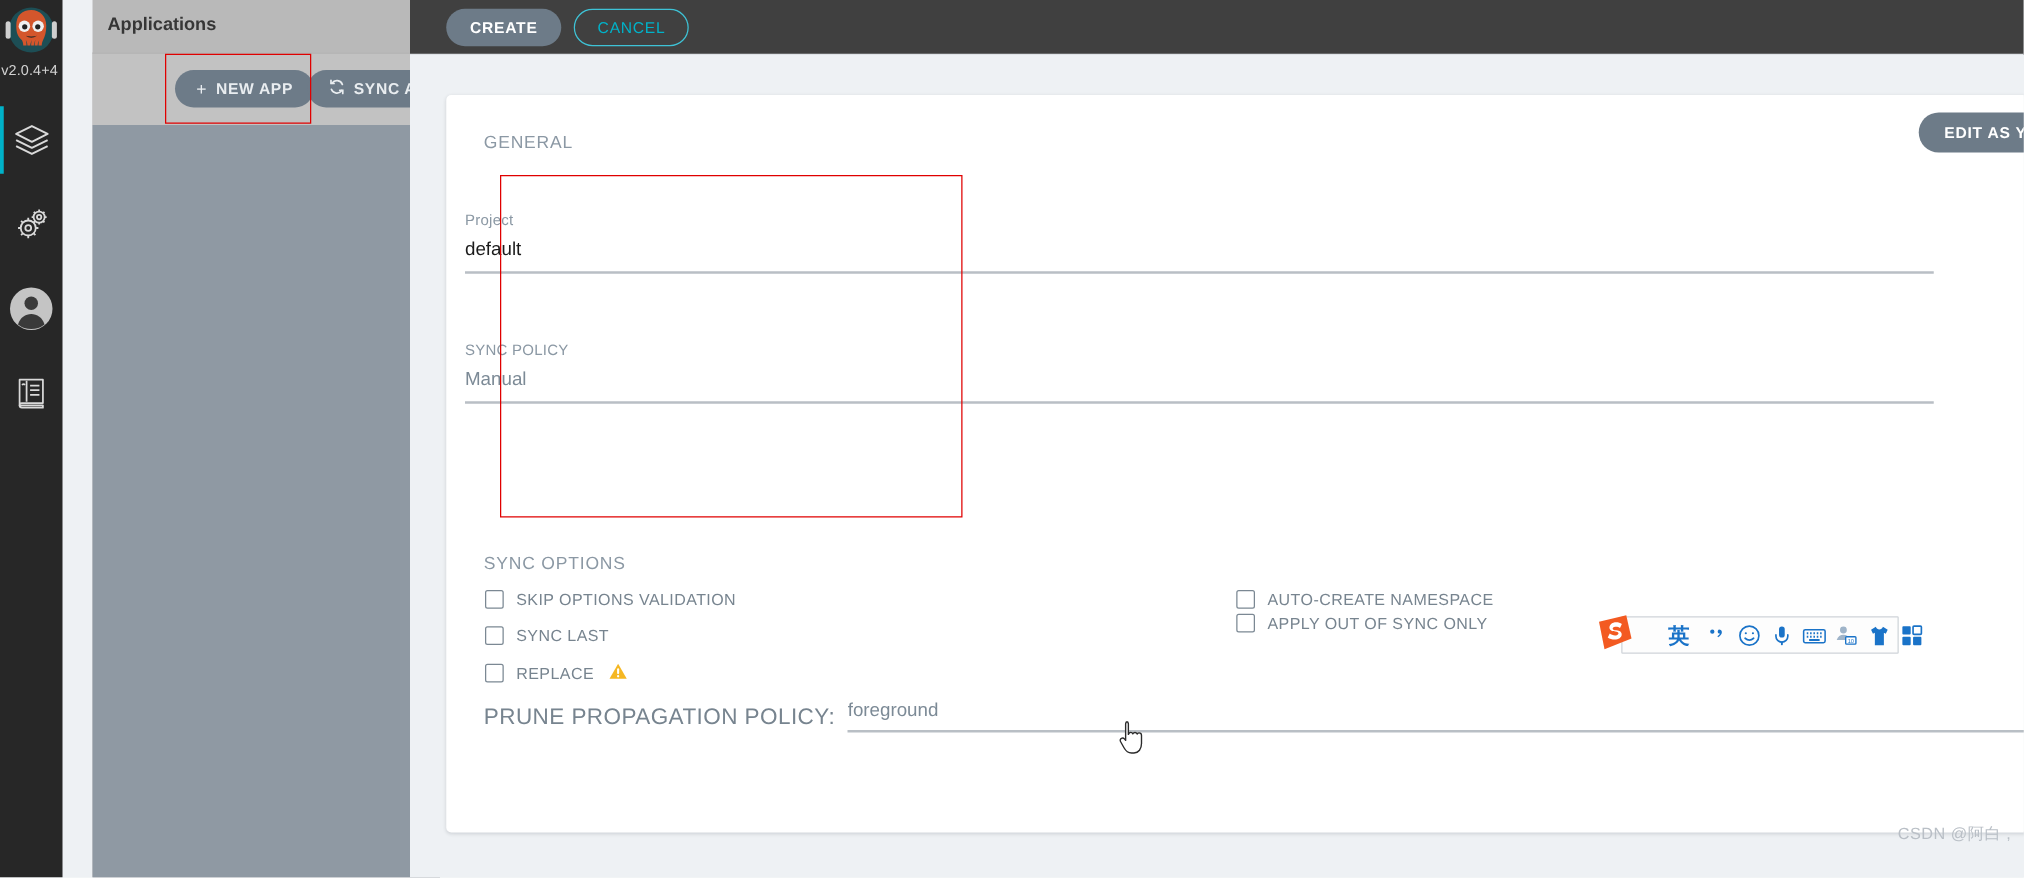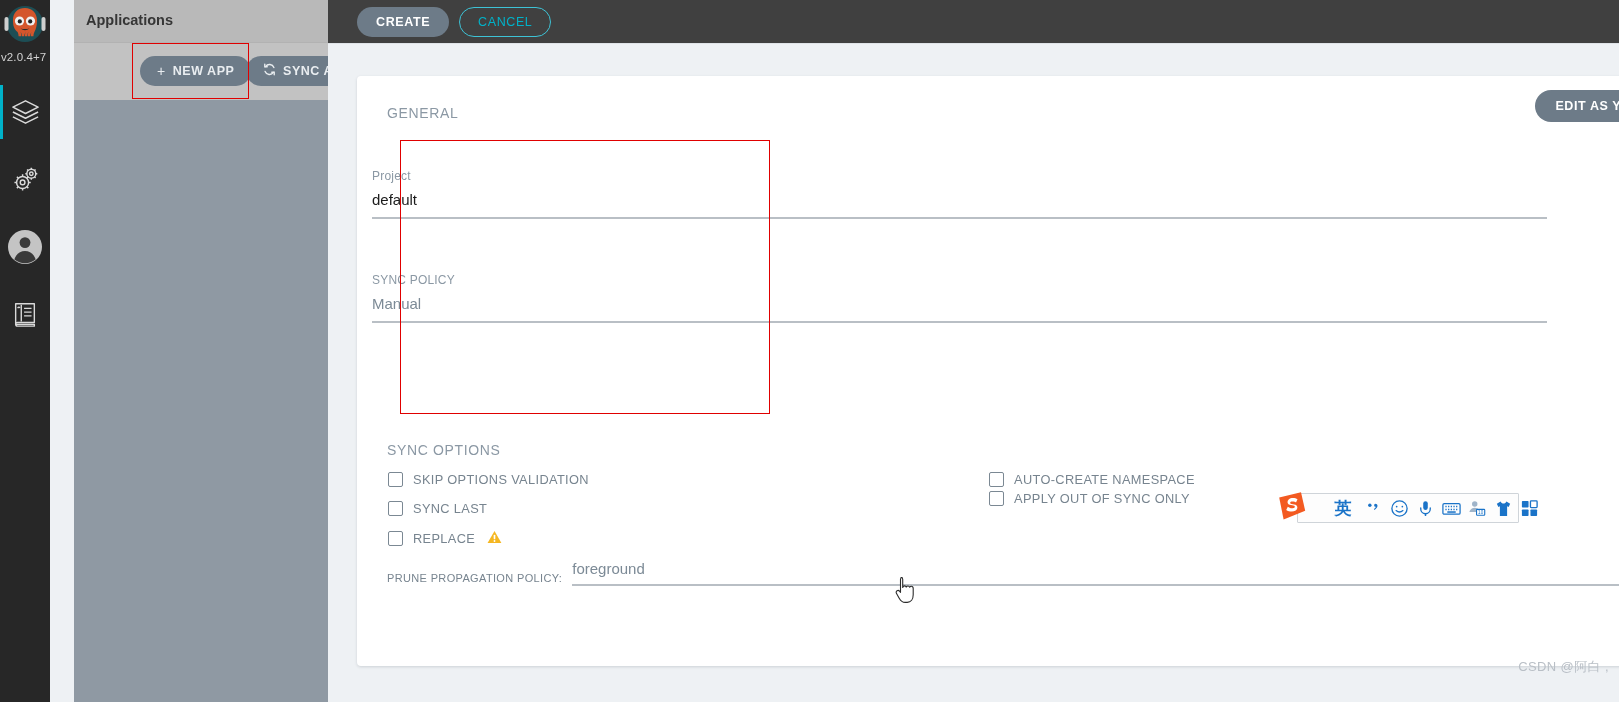--- a/index.html
+++ b/index.html
@@ -149,21 +149,21 @@
   #cb-prune  { left: 31px;  top: 425px; }
   #cb-replace{ left: 31px;  top: 454px; }
   #cb-autons { left: 632px; top: 396px; }
   #cb-applyoos { left: 632px; top: 415px; }
 
   .prune-row {
     position: absolute; left: 30px; top: 484px;
     display: flex; align-items: flex-end; gap: 0;
   }
   .prune-label {
-    font-size: 11px; color: #77848f; letter-spacing: .35px;
+    font-size: 18px; color: #77848f; letter-spacing: .35px;
     white-space: nowrap; padding-bottom: 2px;
   }
   .prune-value {
     font-size: 15px; color: #7c8a96; margin-left: 10px;
     padding-bottom: 7px; border-bottom: 2px solid #b9bfc5;
     width: 1180px; display: block;
   }
 
   
   .ime {
@@ -203,21 +203,21 @@
         <rect x="1.5" y="13" width="4" height="14" rx="2" fill="#cfcfcf"></rect>
         <rect x="38.5" y="13" width="4" height="14" rx="2" fill="#cfcfcf"></rect>
         <path d="M22 4c7.2 0 12 5.2 12 12.5 0 5.2-1 8.5-2.6 11.6-.6 1.2-1 2.6-1 4.2h-2.6c0-2 .2-3 .6-4.4-.8 1.6-1.3 3-1.3 4.4h-2.4c0-1.8.2-3 .8-4.6-.9 1.8-1.4 3.2-1.4 4.6h-2.2c0-1.8.2-3.1.8-4.6-.9 1.8-1.5 3.2-1.5 4.6h-2.3c0-1.5-.4-2.9-1.3-4.5.4 1.4.6 2.6.6 4.5h-2.6c0-1.6-.4-3-1-4.2C11 25 10 21.7 10 16.5 10 8.2 14.8 4 22 4z" fill="#d4562c"></path>
         <circle cx="16.5" cy="17" r="4.6" fill="#f0f0f0"></circle>
         <circle cx="27.5" cy="17" r="4.6" fill="#f0f0f0"></circle>
         <circle cx="16.8" cy="17.4" r="2.1" fill="#232323"></circle>
         <circle cx="27.2" cy="17.4" r="2.1" fill="#232323"></circle>
         <path d="M17.5 24.5q4.5 3.4 9 0 -4.5 1.2 -9 0z" fill="#2a2a2a"></path>
       </svg>
     </div>
-    <div class="rail-version">v2.0.4+7</div>
+    <div class="rail-version">v2.0.4+4</div>
     <div class="rail-items">
 
       <div class="rail-item active">
         <span>
           <svg width="31" height="31" viewBox="0 0 32 32" fill="none" stroke="#d9d9d9" stroke-width="1.6" stroke-linejoin="round">
             <path d="M16 4 L29 10.5 L16 17 L3 10.5 Z"></path>
             <path d="M3 15.5 L16 22 L29 15.5"></path>
             <path d="M3 20.5 L16 27 L29 20.5"></path>
           </svg>
         </span>

